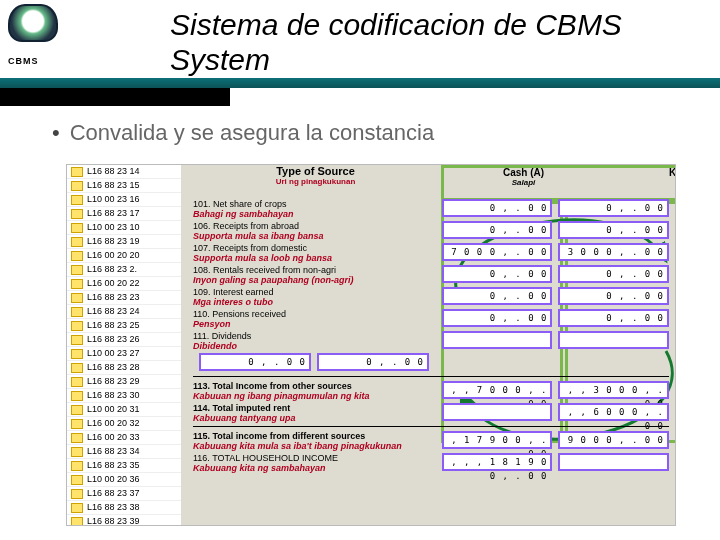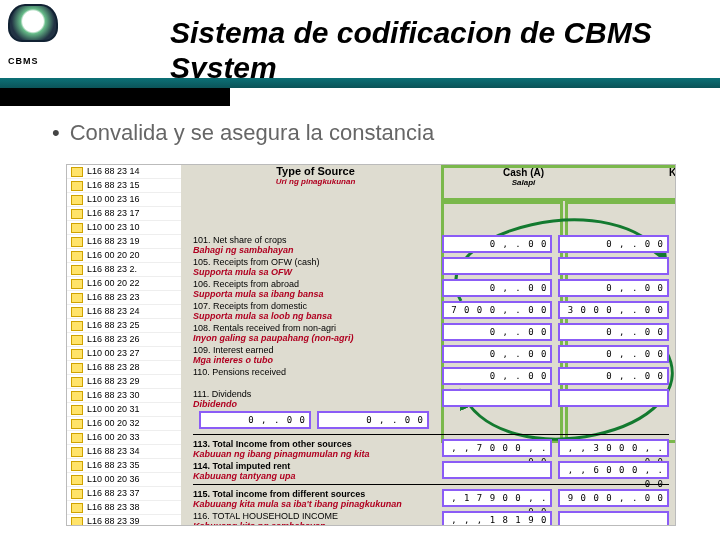--- a/index.html
+++ b/index.html
@@ -1,48 +1,48 @@
 <!DOCTYPE html>
 <html><head>
 <meta charset="utf-8">
 <style>
   body { margin:0; width:720px; height:540px; background:#f5f5f5; font-family:Arial,Helvetica,sans-serif; overflow:hidden; position:relative; }
   .slide { width:720px; height:540px; background:#fff; position:relative; }
   .header { position:absolute; top:0; left:0; right:0; height:90px; }
   .logo { position:absolute; top:4px; left:8px; width:48px; height:56px; }
   .logo .badge { width:46px; height:34px; border-radius:17px 17px 14px 14px/20px 20px 14px 14px; background:radial-gradient(circle at 50% 45%,#fff 0 35%,#6b8 42%,#234 72%); border:2px solid #123; }
   .logo .txt { font-size:9px; font-weight:700; letter-spacing:1px; margin-top:14px; color:#000; }
-  .title { position:absolute; top:16px; left:170px; right:10px; font-size:30px; font-style:italic; font-weight:700; color:#000; line-height:1.15; }
+  .title { position:absolute; top:8px; left:170px; right:10px; font-size:30px; font-style:italic; font-weight:400; color:#000; line-height:1.15; }
   .cyanbar { position:absolute; top:78px; left:0; right:0; height:10px; background:linear-gradient(to bottom,#0c7076,#0b5358); }
   .blackbar { position:absolute; top:88px; left:0; width:230px; height:18px; background:#000; }
 
   .bullet { position:absolute; top:120px; left:52px; font-size:22px; color:#666; }
   .bullet .dot { color:#444; margin-right:10px; }
 
   .shotarea { position:absolute; top:164px; left:66px; width:608px; height:360px; overflow:hidden; background:#5eead4; border:1px solid #bbb; }
 
   .listpanel { position:absolute; top:0; left:0; width:114px; height:100%; background:#fff; border-right:1px solid #999; }
   .listpanel .item { display:flex; align-items:center; height:13px; font:9px/9px "Tahoma",sans-serif; color:#000; padding-left:4px; gap:4px; border-bottom:1px solid #eee; }
   .listpanel .item .ico { width:10px; height:8px; background:#ffe36a; border:1px solid #cfa200; }
 
   .form { position:absolute; top:0; left:114px; right:0; bottom:0; background:#dedcd0; font:9px "Tahoma",sans-serif; color:#000; }
   .colheads { position:absolute; top:2px; left:260px; width:330px; display:flex; }
   .colheads .h { flex:1; text-align:center; font-weight:700; font-size:10px; }
   .colheads .s { display:block; font-weight:700; font-style:italic; font-size:8px; }
-  .rows { position:absolute; top:34px; left:12px; right:6px;margin-top:36px; }
+  .rows { position:absolute; top:34px; left:12px; right:6px; }
   .row { display:flex; align-items:flex-start; min-height:20px; margin-bottom:2px; }
   .row .lbl { width:246px; font-size:9px; line-height:10px; }
   .row .lbl .en { color:#000; }
   .row .lbl .tl { color:#b00020; font-weight:700; font-style:italic; display:block; }
   .row .cell { width:112px; margin-left:6px; }
   .row .cell .box { height:14px; border:2px solid #8b5cf6; background:#fff; font:9px/14px monospace; text-align:right; padding:0 3px; letter-spacing:1px; }
   .hr { border:none; border-top:1px solid #000; margin:3px 0 4px 0; }
   .tos { position:absolute; top:0; left:12px; width:245px; text-align:center; }
   .tos .t1 { font-weight:700; font-size:11px; }
-  .tos .t2 { font-style:italic; font-weight:700; font-size:8px; color:#b00020; }
+  .tos .t2 { font-weight:700; font-size:8px; color:#b00020; }
 
   .headbox { position:absolute; top:0px; left:260px; width:232px; height:30px; border:3px solid #7ab84b; background:rgba(255,255,255,0); }
   .hl-cash { position:absolute; top:36px; left:260px; width:116px; height:236px; border:3px solid #7ab84b; }
   .hl-kind { position:absolute; top:36px; left:384px; width:112px; height:236px; border:3px solid #7ab84b; }
 
   .arrows { position:absolute; top:36px; left:260px; width:236px; height:270px; pointer-events:none; }
   .arrows svg { width:100%; height:100%; overflow:visible; }
 </style>
 </head>
 <body>
@@ -199,29 +199,20 @@
           <div class="row">
             <div class="lbl"><span class="en" style="">101. Net share of crops</span><span class="tl">Bahagi ng sambahayan</span></div>
             <div class="cell">
               <div class="box">0 , . 0 0</div>
             </div>
             <div class="cell">
               <div class="box">0 , . 0 0</div>
             </div>
           </div>
           <div class="row">
-            <div class="lbl"><span class="en" style="">105. Receipts from OFW (cash)</span><span class="tl">Supporta mula sa OFW</span></div>
-            <div class="cell">
-              <div class="box"></div>
-            </div>
-            <div class="cell">
-              <div class="box"></div>
-            </div>
-          </div>
-          <div class="row">
             <div class="lbl"><span class="en" style="">106. Receipts from abroad</span><span class="tl">Supporta mula sa ibang bansa</span></div>
             <div class="cell">
               <div class="box">0 , . 0 0</div>
             </div>
             <div class="cell">
               <div class="box">0 , . 0 0</div>
             </div>
           </div>
           <div class="row">
             <div class="lbl"><span class="en" style="">107. Receipts from domestic</span><span class="tl">Supporta mula sa loob ng bansa</span></div>
@@ -244,21 +235,21 @@
           <div class="row">
             <div class="lbl"><span class="en" style="">109. Interest earned</span><span class="tl">Mga interes o tubo</span></div>
             <div class="cell">
               <div class="box">0 , . 0 0</div>
             </div>
             <div class="cell">
               <div class="box">0 , . 0 0</div>
             </div>
           </div>
           <div class="row">
-            <div class="lbl"><span class="en" style="">110. Pensions received</span></div>
+            <div class="lbl"><span class="en" style="">110. Pensions received</span><span class="tl">Pensyon</span></div>
             <div class="cell">
               <div class="box">0 , . 0 0</div>
             </div>
             <div class="cell">
               <div class="box">0 , . 0 0</div>
             </div>
           </div>
           <div class="row">
             <div class="lbl"><span class="en" style="">111. Dividends</span><span class="tl">Dibidendo</span></div>
             <div class="cell">

